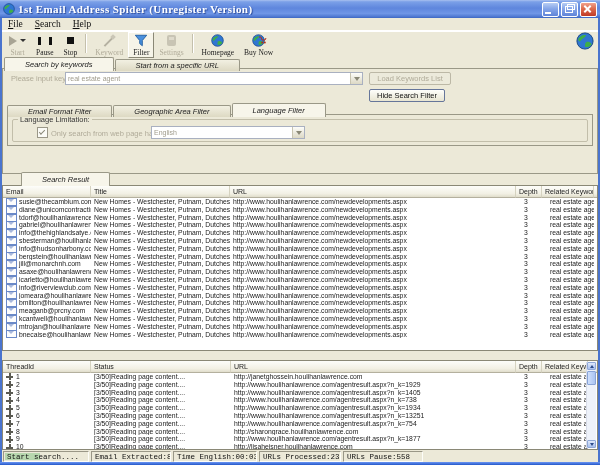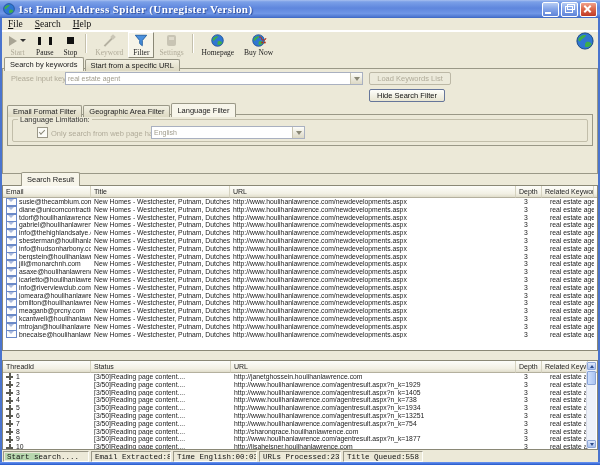--- a/index.html
+++ b/index.html
@@ -52,22 +52,22 @@
   .i-settings-shape::before{content:"";position:absolute;left:2px;top:2px;width:5px;height:3px;background:#dedacb;}
   .i-save-shape{width:12px;height:12px;position:relative;}
   .i-save-shape::before{content:"";position:absolute;right:0;top:0;width:9px;height:9px;background:#141414;transform:rotate(-20deg);}
   .i-save-shape::after{content:"";position:absolute;left:0;bottom:0;width:0;height:0;
     border-top:4px solid transparent;border-right:5px solid #2a8a2a;transform:rotate(20deg);}
   .cart-overlay{position:absolute;right:-2px;bottom:-1px;}
   .big-globe{position:absolute;right:6px;top:32px;z-index:5;}
 
   
   .tabs{position:absolute;display:flex;align-items:flex-end;z-index:3;}
-  .tab{height:11px;line-height:11px;padding:0 5px;font-size:7.5px;color:#222;white-space:nowrap;
-    background:linear-gradient(#f2f0e2,#ddd9c3);border:1px solid #9a9887;border-bottom:none;border-radius:2px 2px 0 0;margin-right:1px;}
+  .tab{height:11px;line-height:11px;padding:0 20px;font-size:7.5px;color:#222;white-space:nowrap;
+    background:linear-gradient(#f2f0e2,#ddd9c3);border:1px solid #9a9887;border-bottom:none;border-radius:2px 2px 0 0;margin-right:1px;font-style:italic;}
   .tab.active{background:#f7f5ea;height:13px;line-height:13px;}
   .tabs1{left:4px;top:57px;}
 
   
   .panel1{position:absolute;left:2px;right:2px;top:68px;height:104px;background:#ece9d8;border:1px solid #9a9887;}
   .lbl{position:absolute;font-size:7.5px;color:#222;white-space:nowrap;}
   .lbl.disabled{color:#b0ab99;}
   .combo{position:absolute;background:#fff;border:1px solid #a9b0c0;display:flex;box-sizing:border-box;}
   .combo-text{flex:1;font-size:7px;color:#a09c8c;padding:2px 2px 0;white-space:nowrap;overflow:hidden;}
   .combo-btn{width:11px;background:linear-gradient(#fdfdfa,#dcd8c4);border-left:1px solid #c8c4b0;
@@ -588,19 +588,19 @@
       <div class="sb-seg" style="width: 80px;">
         <span>Email Extracted:86</span>
       </div>
       <div class="sb-seg" style="width: 84px;">
         <span>Time English:00:03</span>
       </div>
       <div class="sb-seg" style="width: 82px;">
         <span>URLs Processed:235</span>
       </div>
       <div class="sb-seg" style="width: 80px;">
-        <span>Title Queued:558</span>
+        <span>URLs Pause:558</span>
       </div>
     </div>
   <div class="taskbar"></div>
   <div class="frame-l"></div>
   <div class="frame-r"></div>
 </div>
 
 </body></html>

